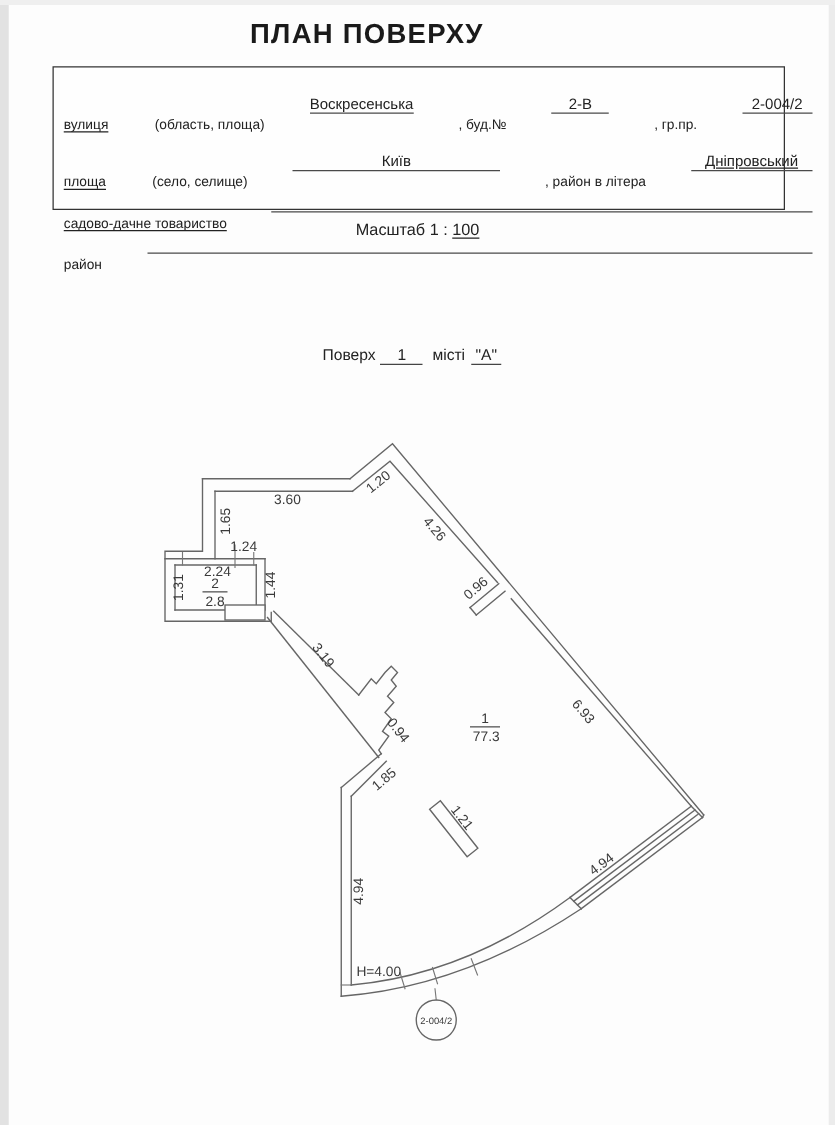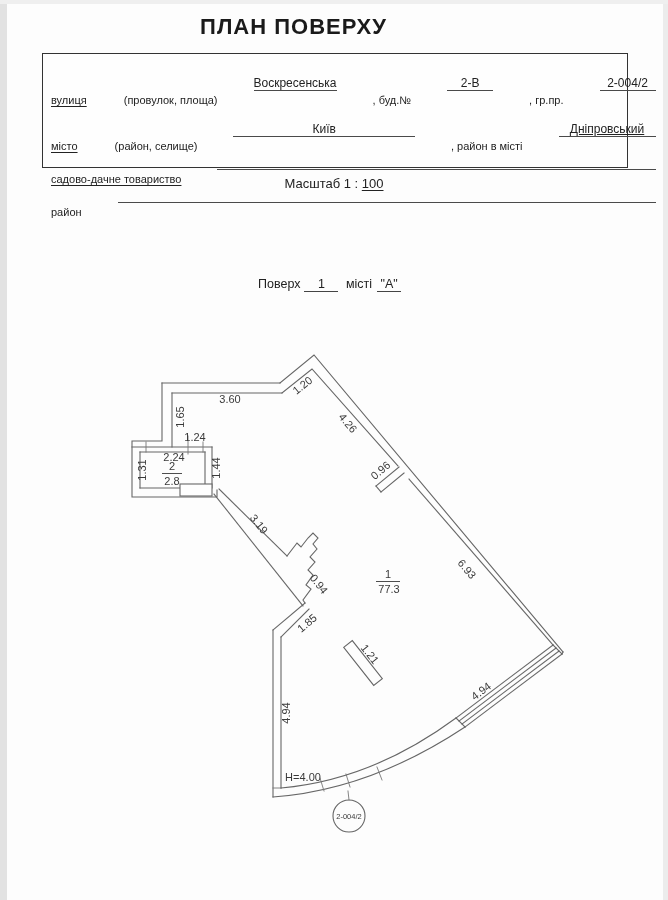--- a/index.html
+++ b/index.html
@@ -75,34 +75,34 @@
 <div class="edge right"></div>
 <div class="edge top"></div>
 
 <div class="title">ПЛАН ПОВЕРХУ</div>
 
 <div class="addr-table">
   <div class="addr-right">
 
     <div class="frow">
       <span class="lbl u">вулиця</span>
-      <span class="lbl"> (провулок, площа)</span>
+      <span class="lbl"> (область, площа)</span>
       <span class="fill grow">Воскресенська</span>
       <span class="lbl">, буд.№</span>
       <span class="fill w44">2-В</span>
       <span class="lbl">, гр.пр.</span>
       <span class="fill w52">2-004/2</span>
       <span class="lbl">,</span>
     </div>
 
     <div class="frow">
-      <span class="lbl u">місто</span>
-      <span class="lbl"> (район, селище)</span>
+      <span class="lbl u">площа</span>
+      <span class="lbl"> (село, селище)</span>
       <span class="fill grow">Київ</span>
-      <span class="lbl">, район в місті</span>
+      <span class="lbl">, район в літера</span>
       <span class="fill w95">Дніпровський</span>
       <span class="lbl">,</span>
     </div>
 
     <div class="frow">
       <span class="lbl u">садово-дачне товариство</span>
       <span class="fill grow"></span>
       <span class="lbl">,</span>
     </div>
 

